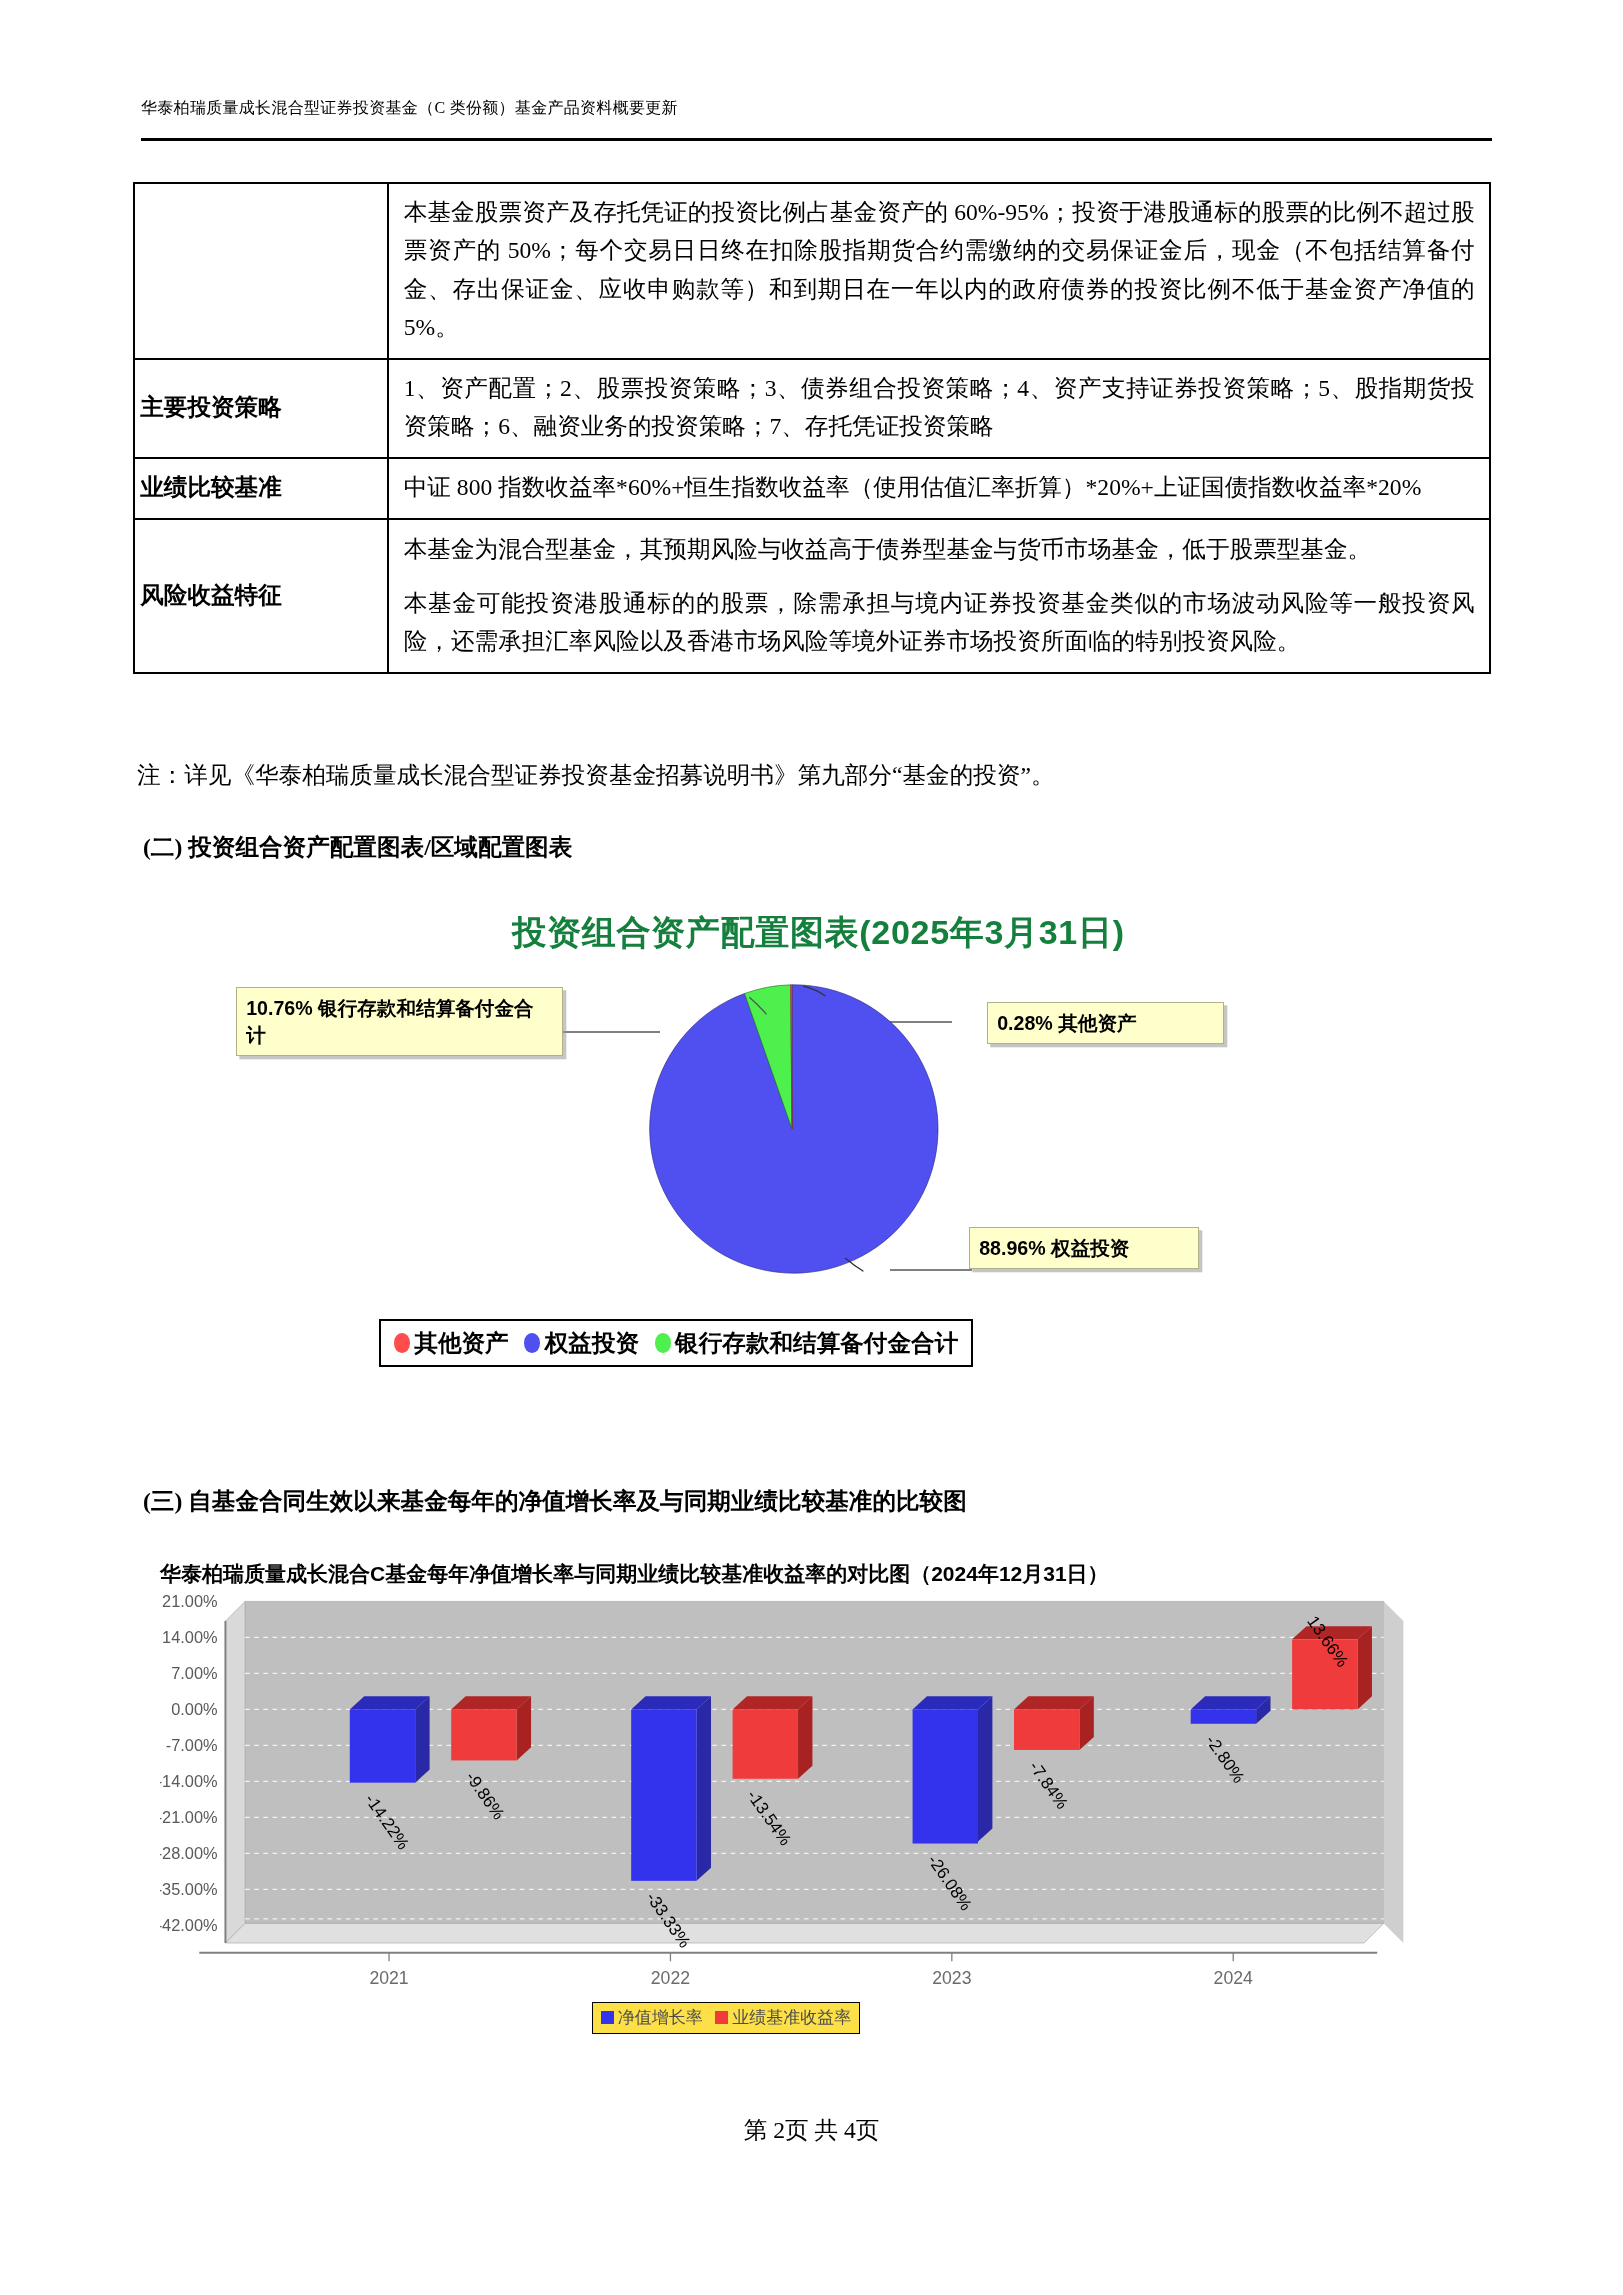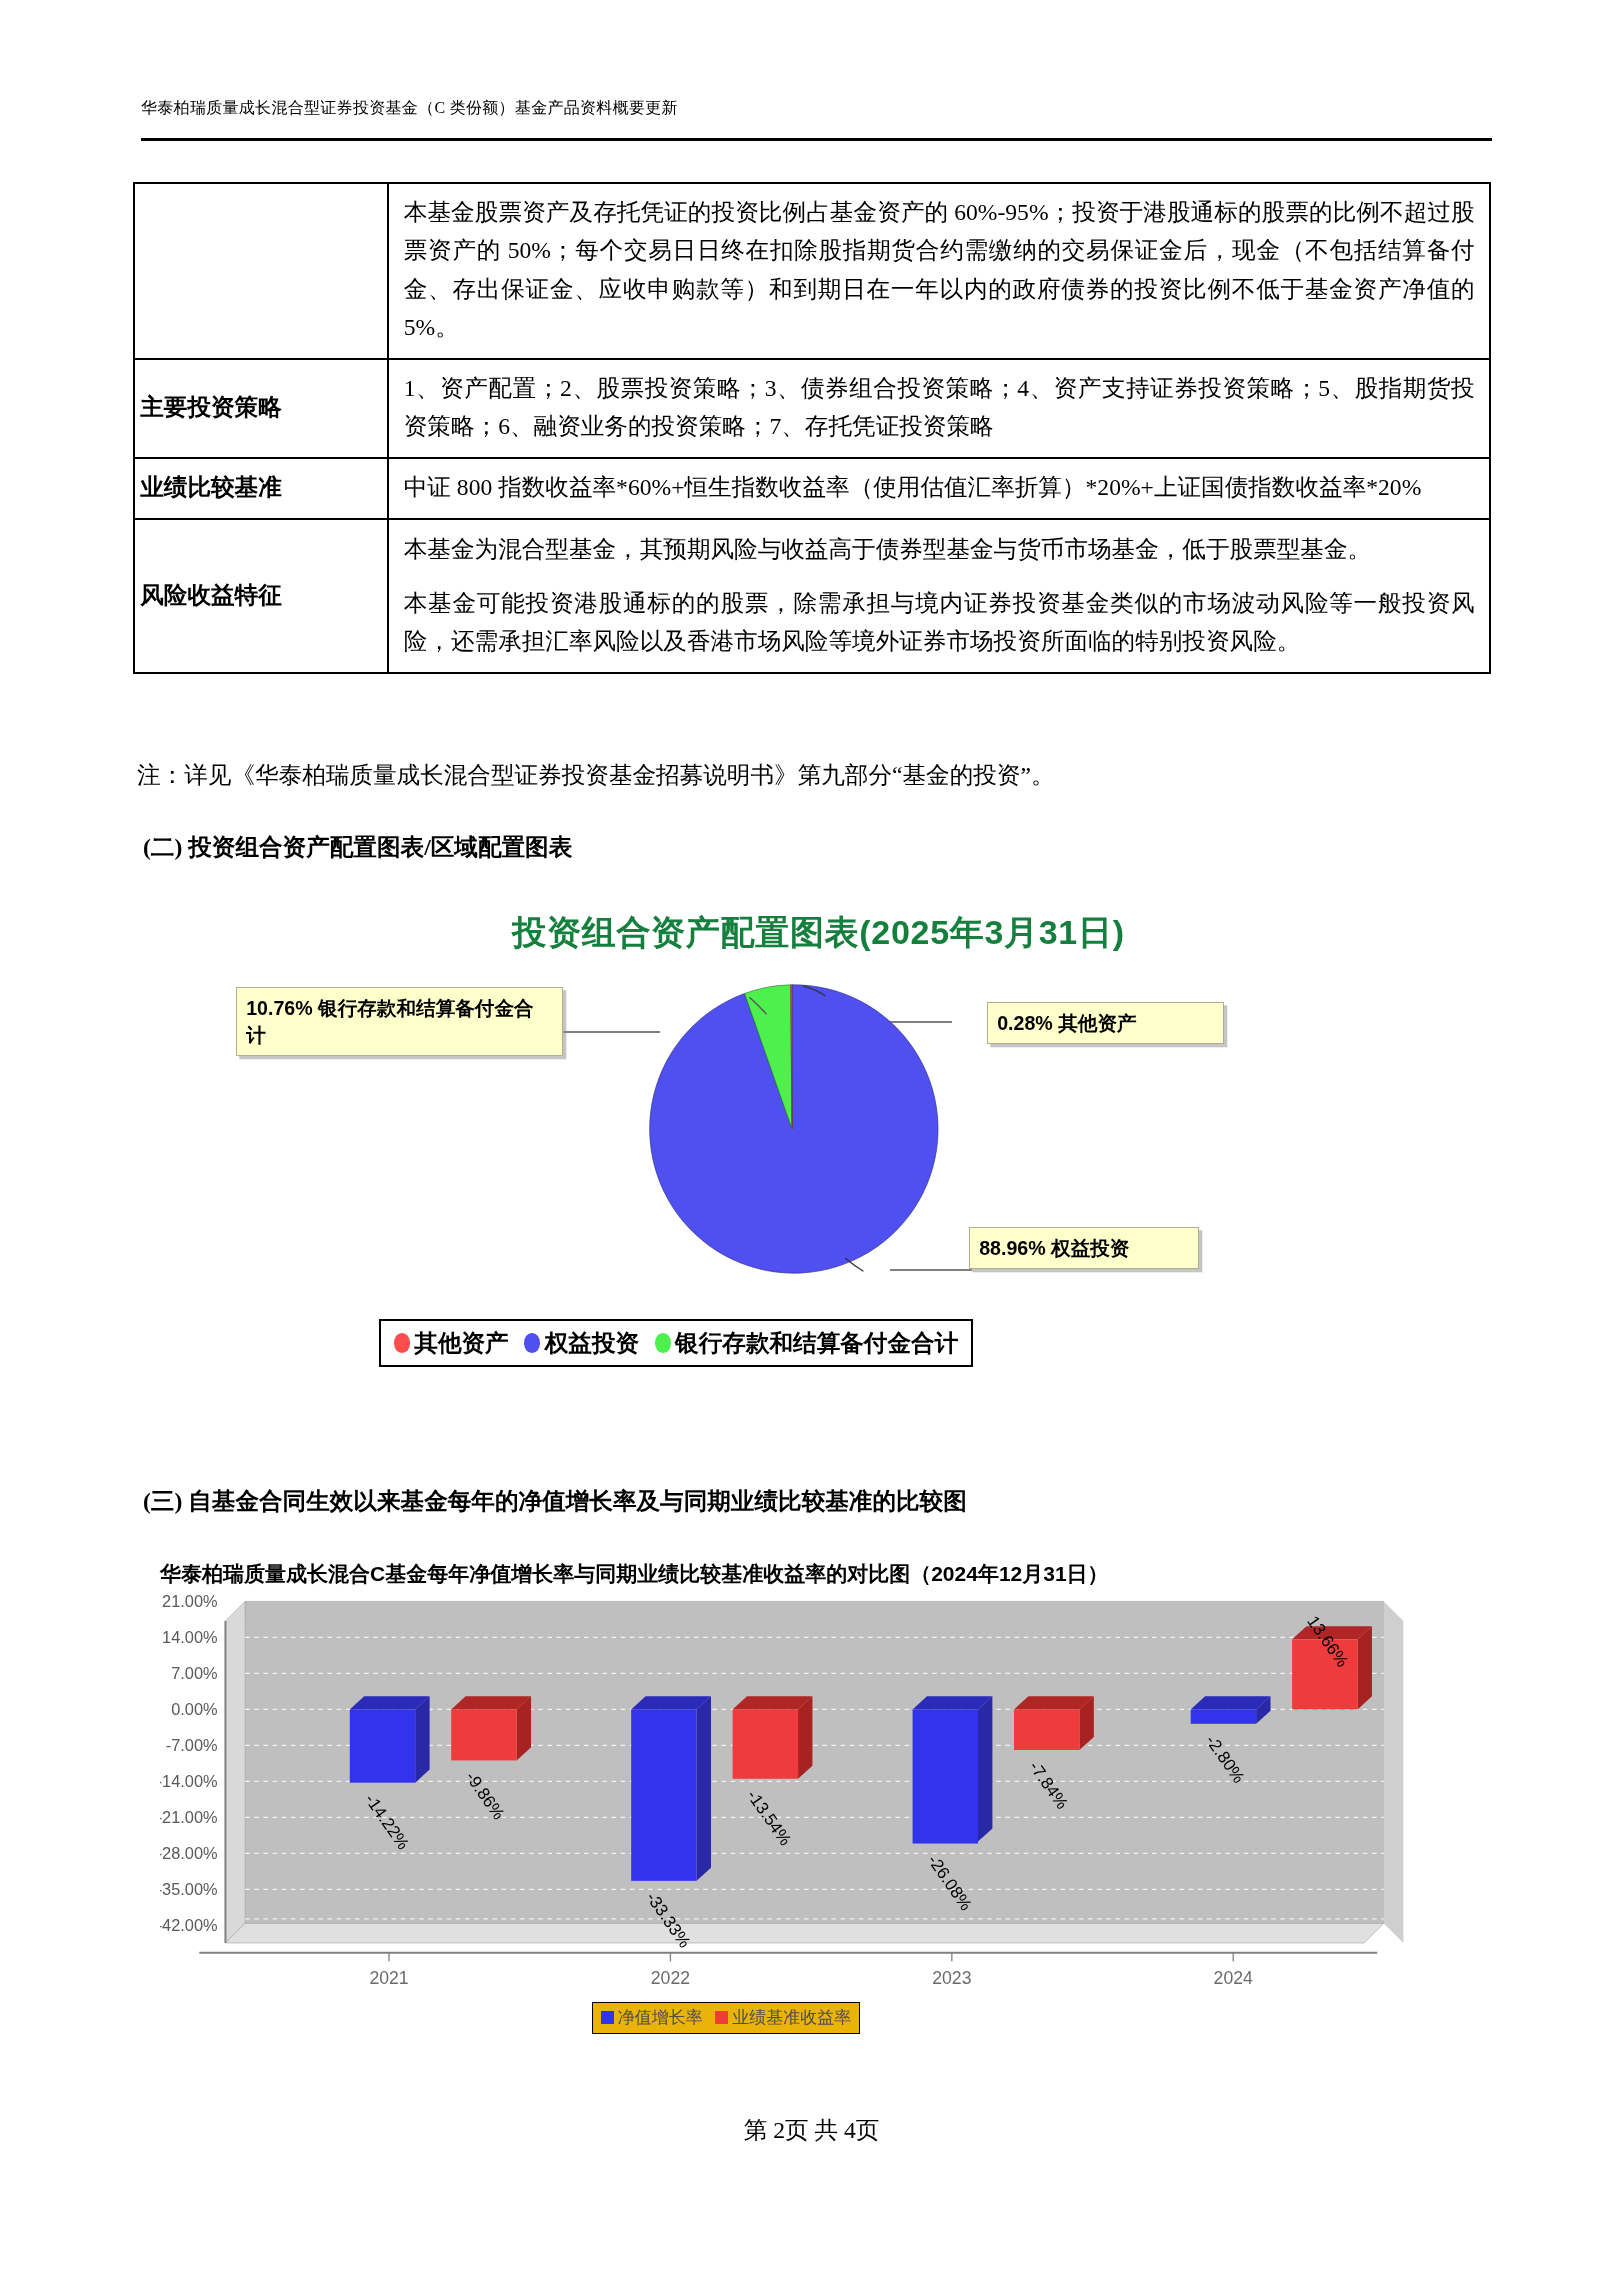--- a/index.html
+++ b/index.html
@@ -181,21 +181,21 @@
     font-family: "Liberation Sans", "DejaVu Sans", sans-serif;
     color: #000;
     white-space: nowrap;
   }
   .bar-svg { position: absolute; left: 0; top: 39px; }
   .bar-legend {
     position: absolute;
     left: 432px;
     top: 458px;
     border: 1.3px solid #000;
-    background: #eab308;
+    background: #fde047;
     padding: 3.3px 7.9px;
     font-family: "Liberation Sans", "DejaVu Sans", sans-serif;
     font-size: 17px;
     color: #4d4d4d;
     white-space: nowrap;
   }
   .bar-legend .bl-item { display: inline-block; margin-right: 7.9px; }
   .bar-legend .bl-item:last-child { margin-right: 0; }
   .sq {
     display: inline-block;

